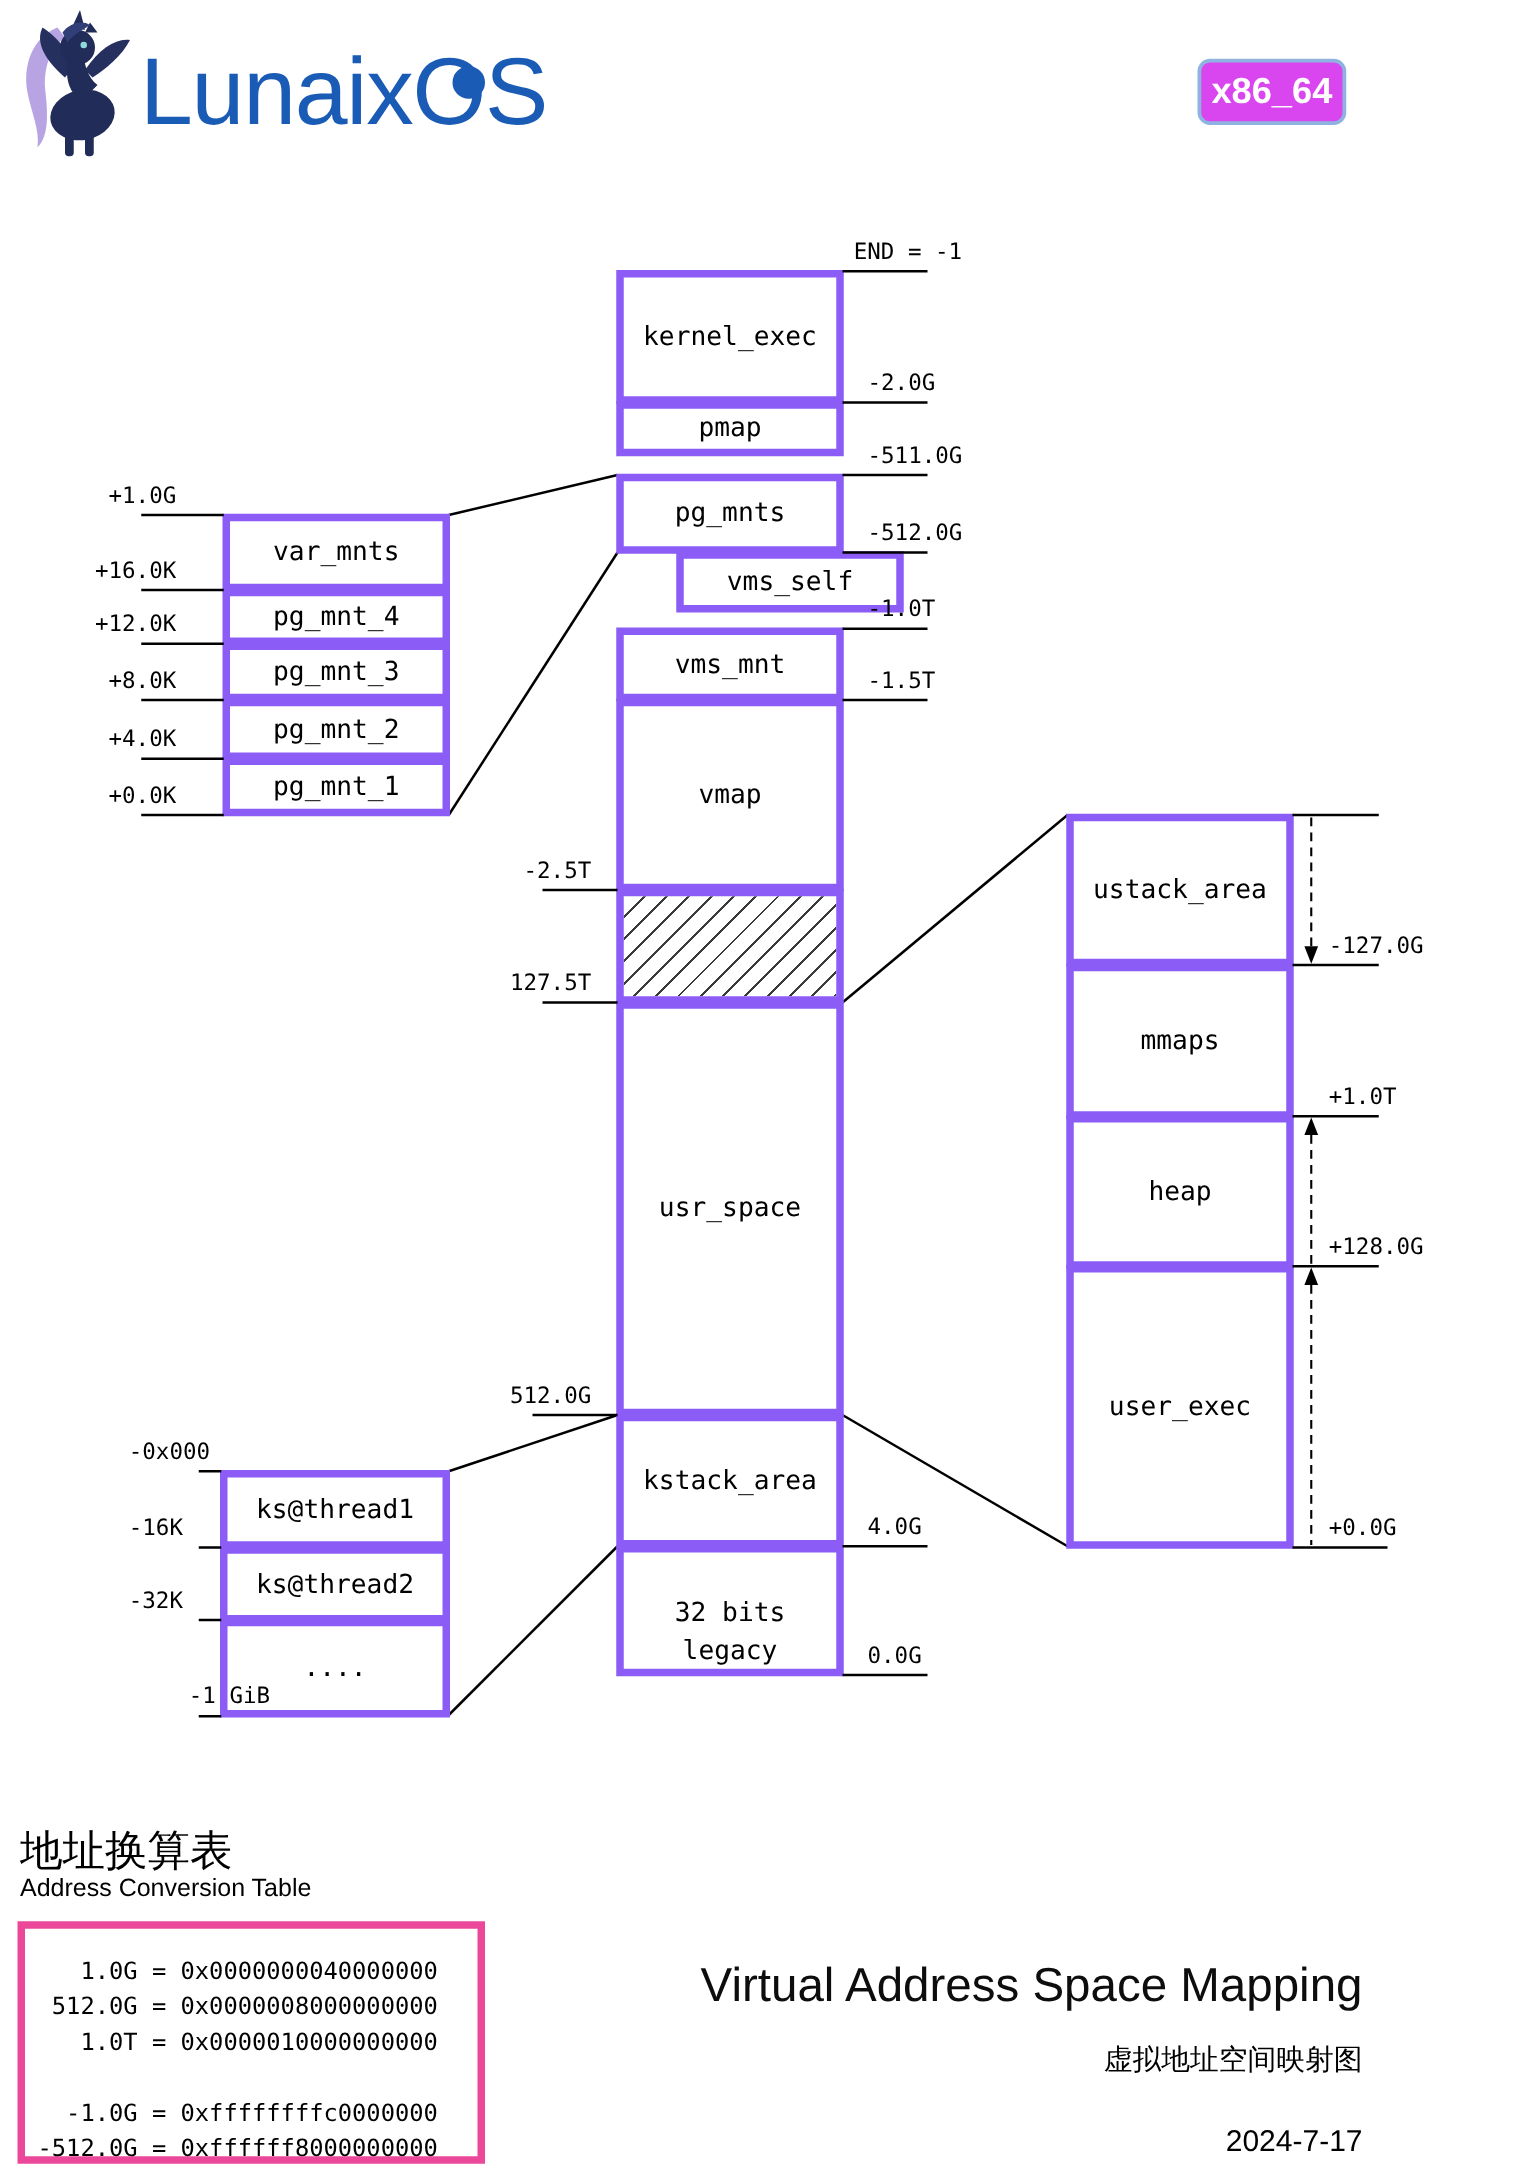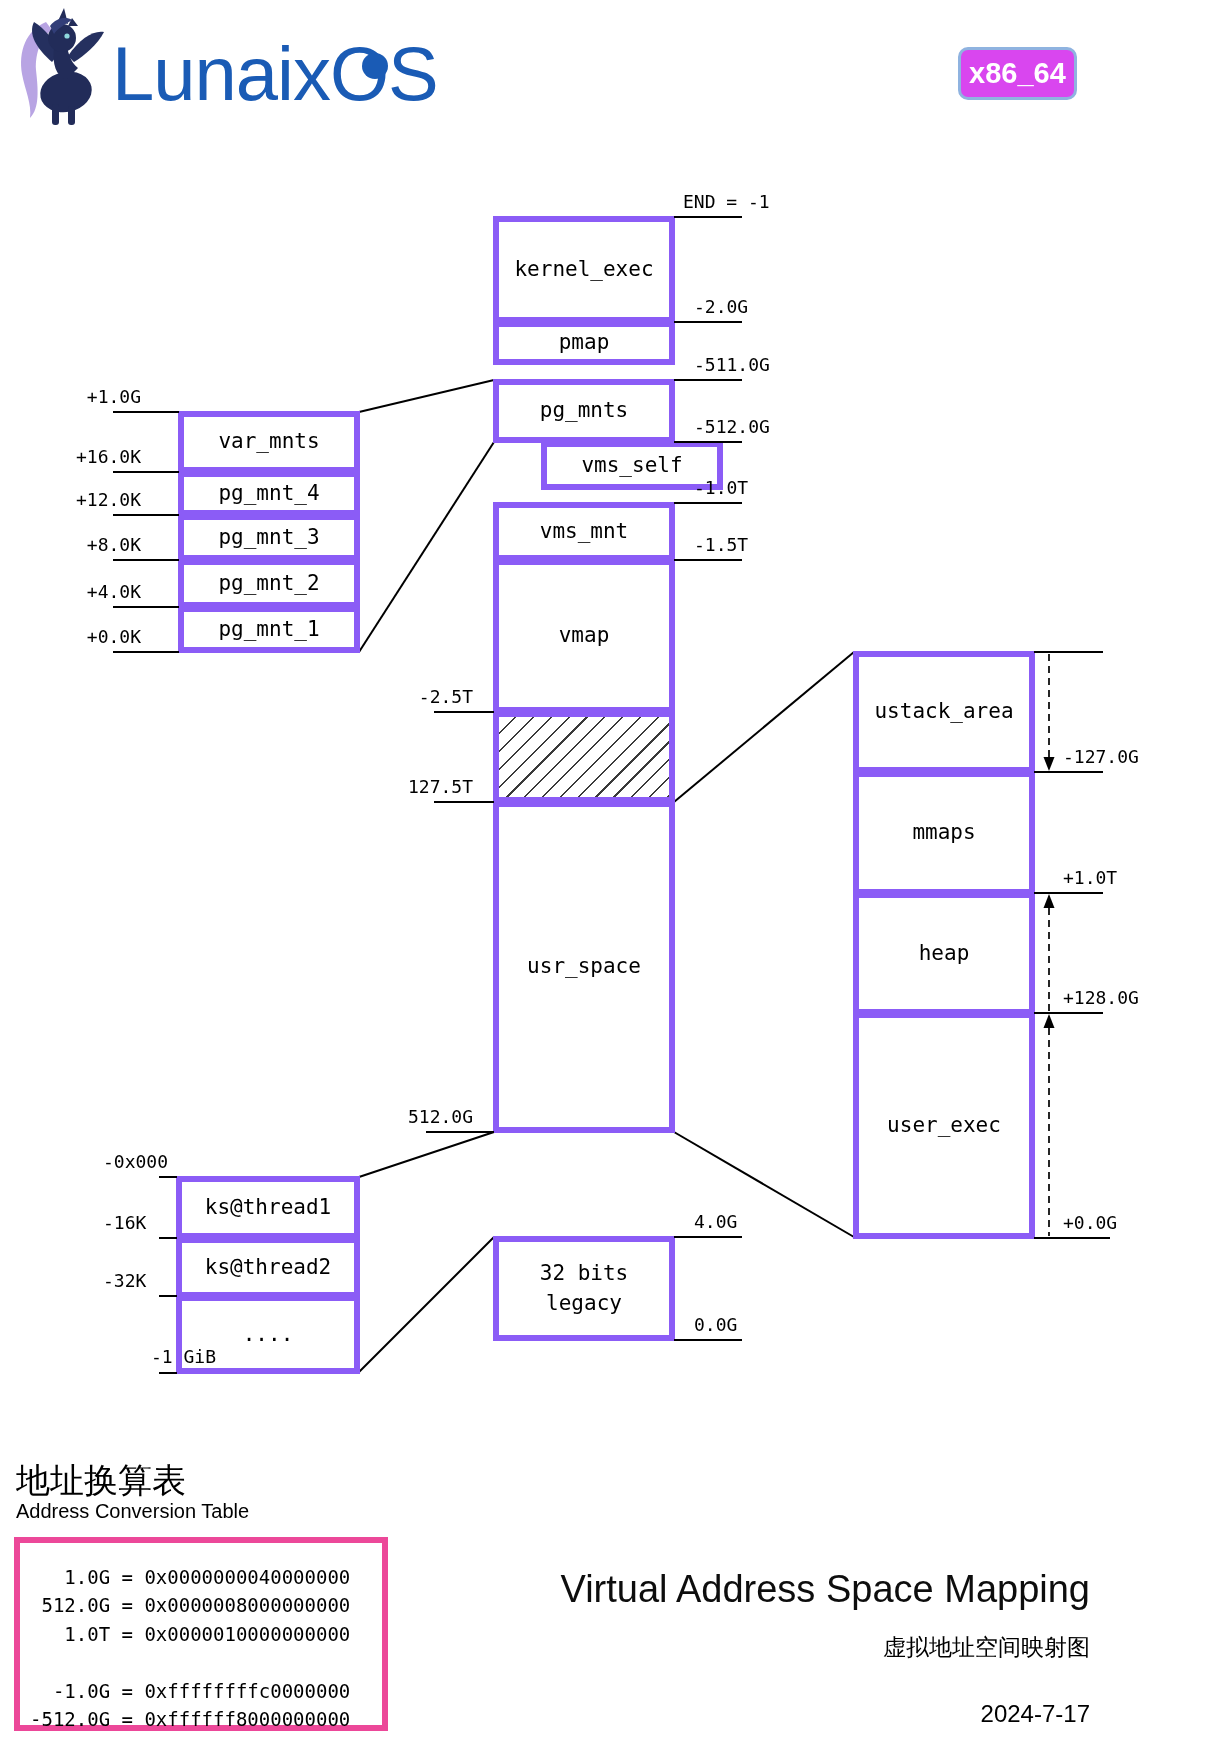--- a/index.html
+++ b/index.html
@@ -133,21 +133,24 @@
   <div class="blk" style="left:493px; top:502px; width:182px; height:59px;">
       <span class="lbl">vms_mnt</span>
     </div>
   <div class="blk" style="left:493px; top:559px; width:182px; height:154px;">
       <span class="lbl">vmap</span>
     </div>
   <div class="blk hatch" style="left:493px; top:711px; width:182px; height:92px;"></div>
   <div class="blk" style="left:493px; top:801px; width:182px; height:332px;">
       <span class="lbl">usr_space</span>
     </div>
-  <div class="blk" style="left:493px; top:1236px; width:182px; height:105px;">
+  <div class="blk" style="left:493px; top:1131px; width:182px; height:107px;">
+      <span class="lbl">kstack_area</span>
+    </div>
+  <div class="blk" style="left:493px; top:1236px; width:182px; height:105px;align-items:flex-end;">
       <span class="lbl">32 bits
 legacy</span>
     </div>
 
   <div class="tick" style="left:674px; top:216px; width:68px;"></div>
   <div class="tlabel" style="left:683px; top:191px;">END = -1</div>
   <div class="tick" style="left:674px; top:321px; width:68px;"></div>
   <div class="tlabel" style="left:694px; top:296px;">-2.0G</div>
   <div class="tick" style="left:674px; top:379px; width:68px;"></div>
   <div class="tlabel" style="left:694px; top:354px;">-511.0G</div>

